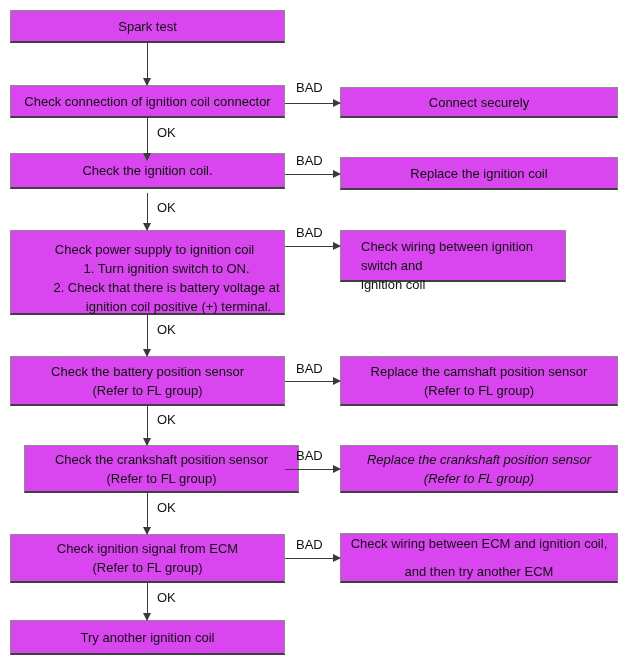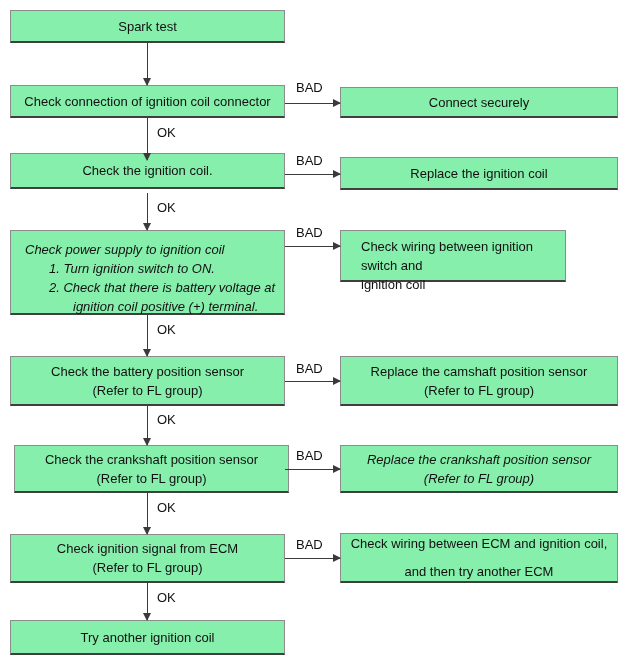--- a/index.html
+++ b/index.html
@@ -1,25 +1,25 @@
 <!DOCTYPE html>
 <html><head>
 <meta charset="utf-8">
 <style>
   html, body { margin:0; padding:0; background:#ffffff; }
   body { width:628px; height:669px; font-family:"Liberation Sans", sans-serif; }
   .canvas { position:relative; width:628px; height:669px; background:#ffffff; overflow:hidden; }
 
   .box {
-    position:absolute; box-sizing:border-box; background:#86efac;
+    position:absolute; box-sizing:border-box; background:#d946ef;
     border:1px solid #8c8c8c; border-bottom:2px solid #3f3f3f;
     font-size:13px; line-height:19px; color:#111111;
   }
   .box.center { display:flex; flex-direction:column; align-items:center; justify-content:center; text-align:center; }
-  .box.listbox { text-align:left; padding-top:9px;font-style:italic; }
+  .box.listbox { text-align:center; padding-top:9px; }
   .listbox .l1   { padding-left:14px; }
   .listbox .step { padding-left:38px; }
   .listbox .cont { padding-left:62px; }
   .box.leftalign { text-align:left; padding:6px 10px 0 15px; }
 
   .varrow { position:absolute; width:1px; background:#3a3a3a; }
   .varrow::after {
     content:""; position:absolute; bottom:-1px; left:-4px;
     border-left:4px solid transparent; border-right:4px solid transparent;
     border-top:8px solid #3a3a3a;
@@ -54,21 +54,21 @@
     <div class="step">1. Turn ignition switch to ON.</div>
     <div class="step">2. Check that there is battery voltage at</div>
     <div class="cont">ignition coil positive (+) terminal.</div>
   </div>
 
   <div class="box center" style="left:10px; top:356px; width:275px; height:50px;">
     <div>Check the battery position sensor</div>
     <div>(Refer to FL group)</div>
   </div>
 
-  <div class="box center" style="left:14px; top:445px; width:275px; height:48px;">
+  <div class="box center" style="left:24px; top:445px; width:275px; height:48px;">
     <div>Check the crankshaft position sensor</div>
     <div>(Refer to FL group)</div>
   </div>
 
   <div class="box center" style="left:10px; top:534px; width:275px; height:49px;">
     <div>Check ignition signal from ECM</div>
     <div>(Refer to FL group)</div>
   </div>
 
   <div class="box center" style="left:10px; top:620px; width:275px; height:35px;">

